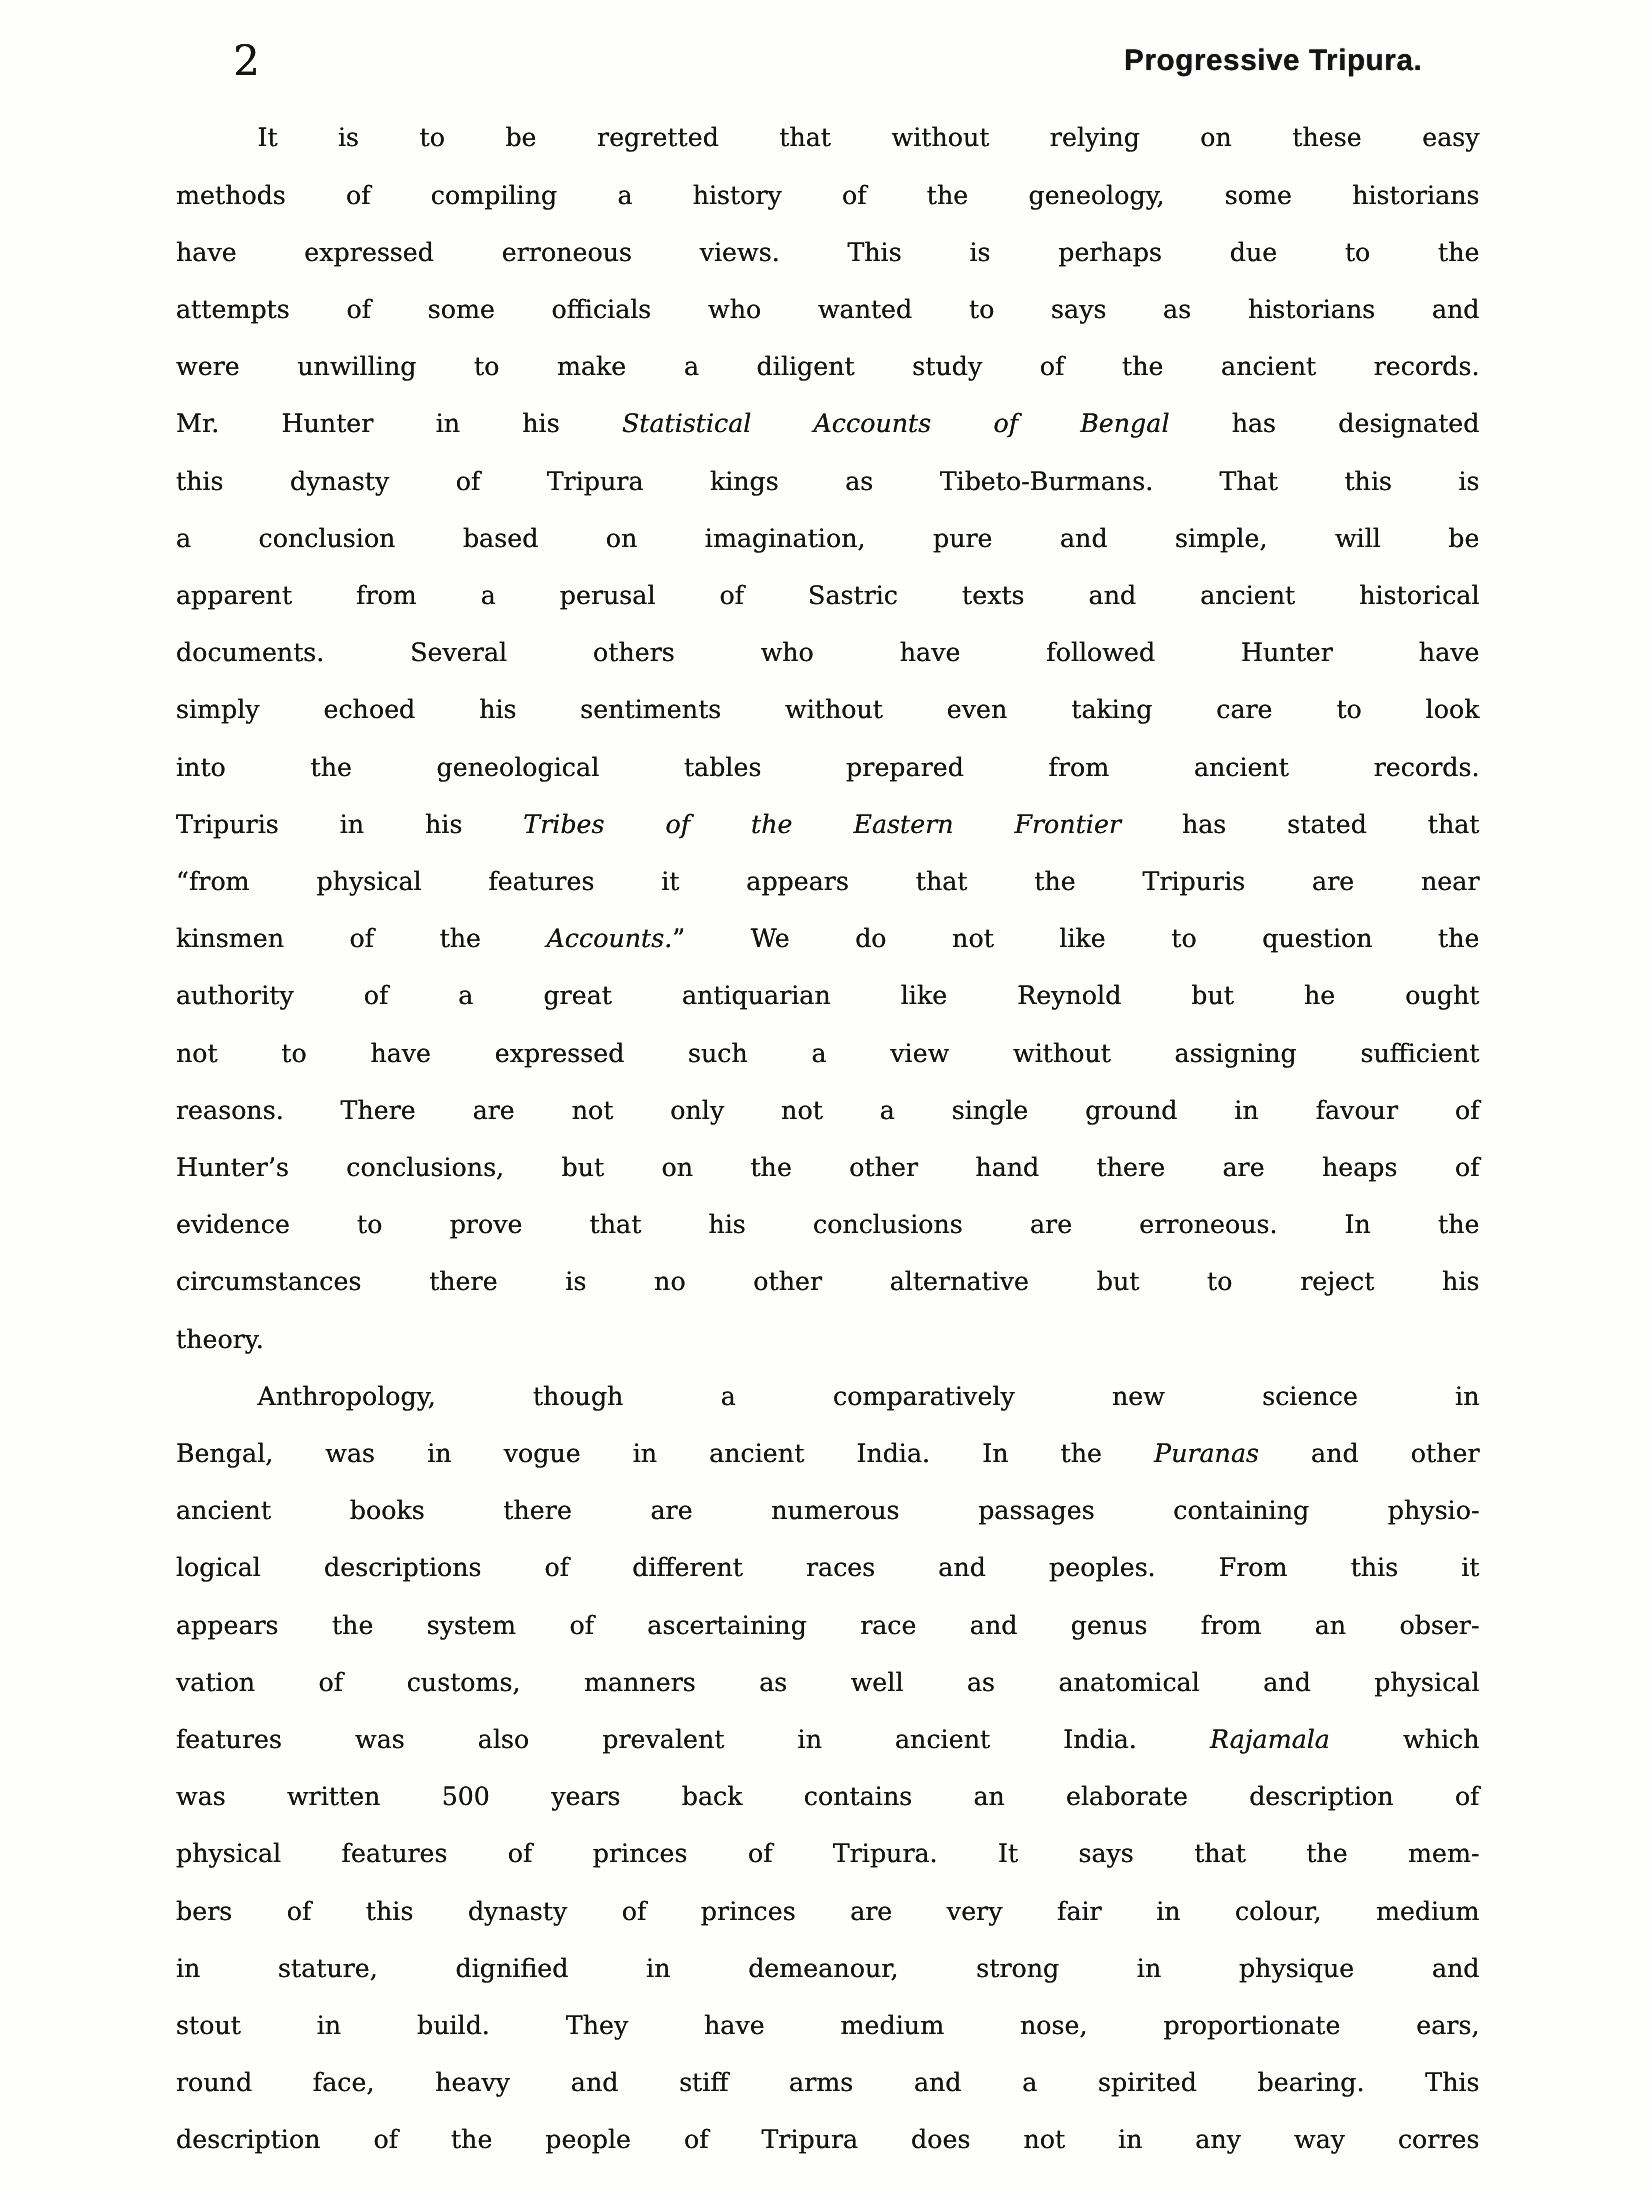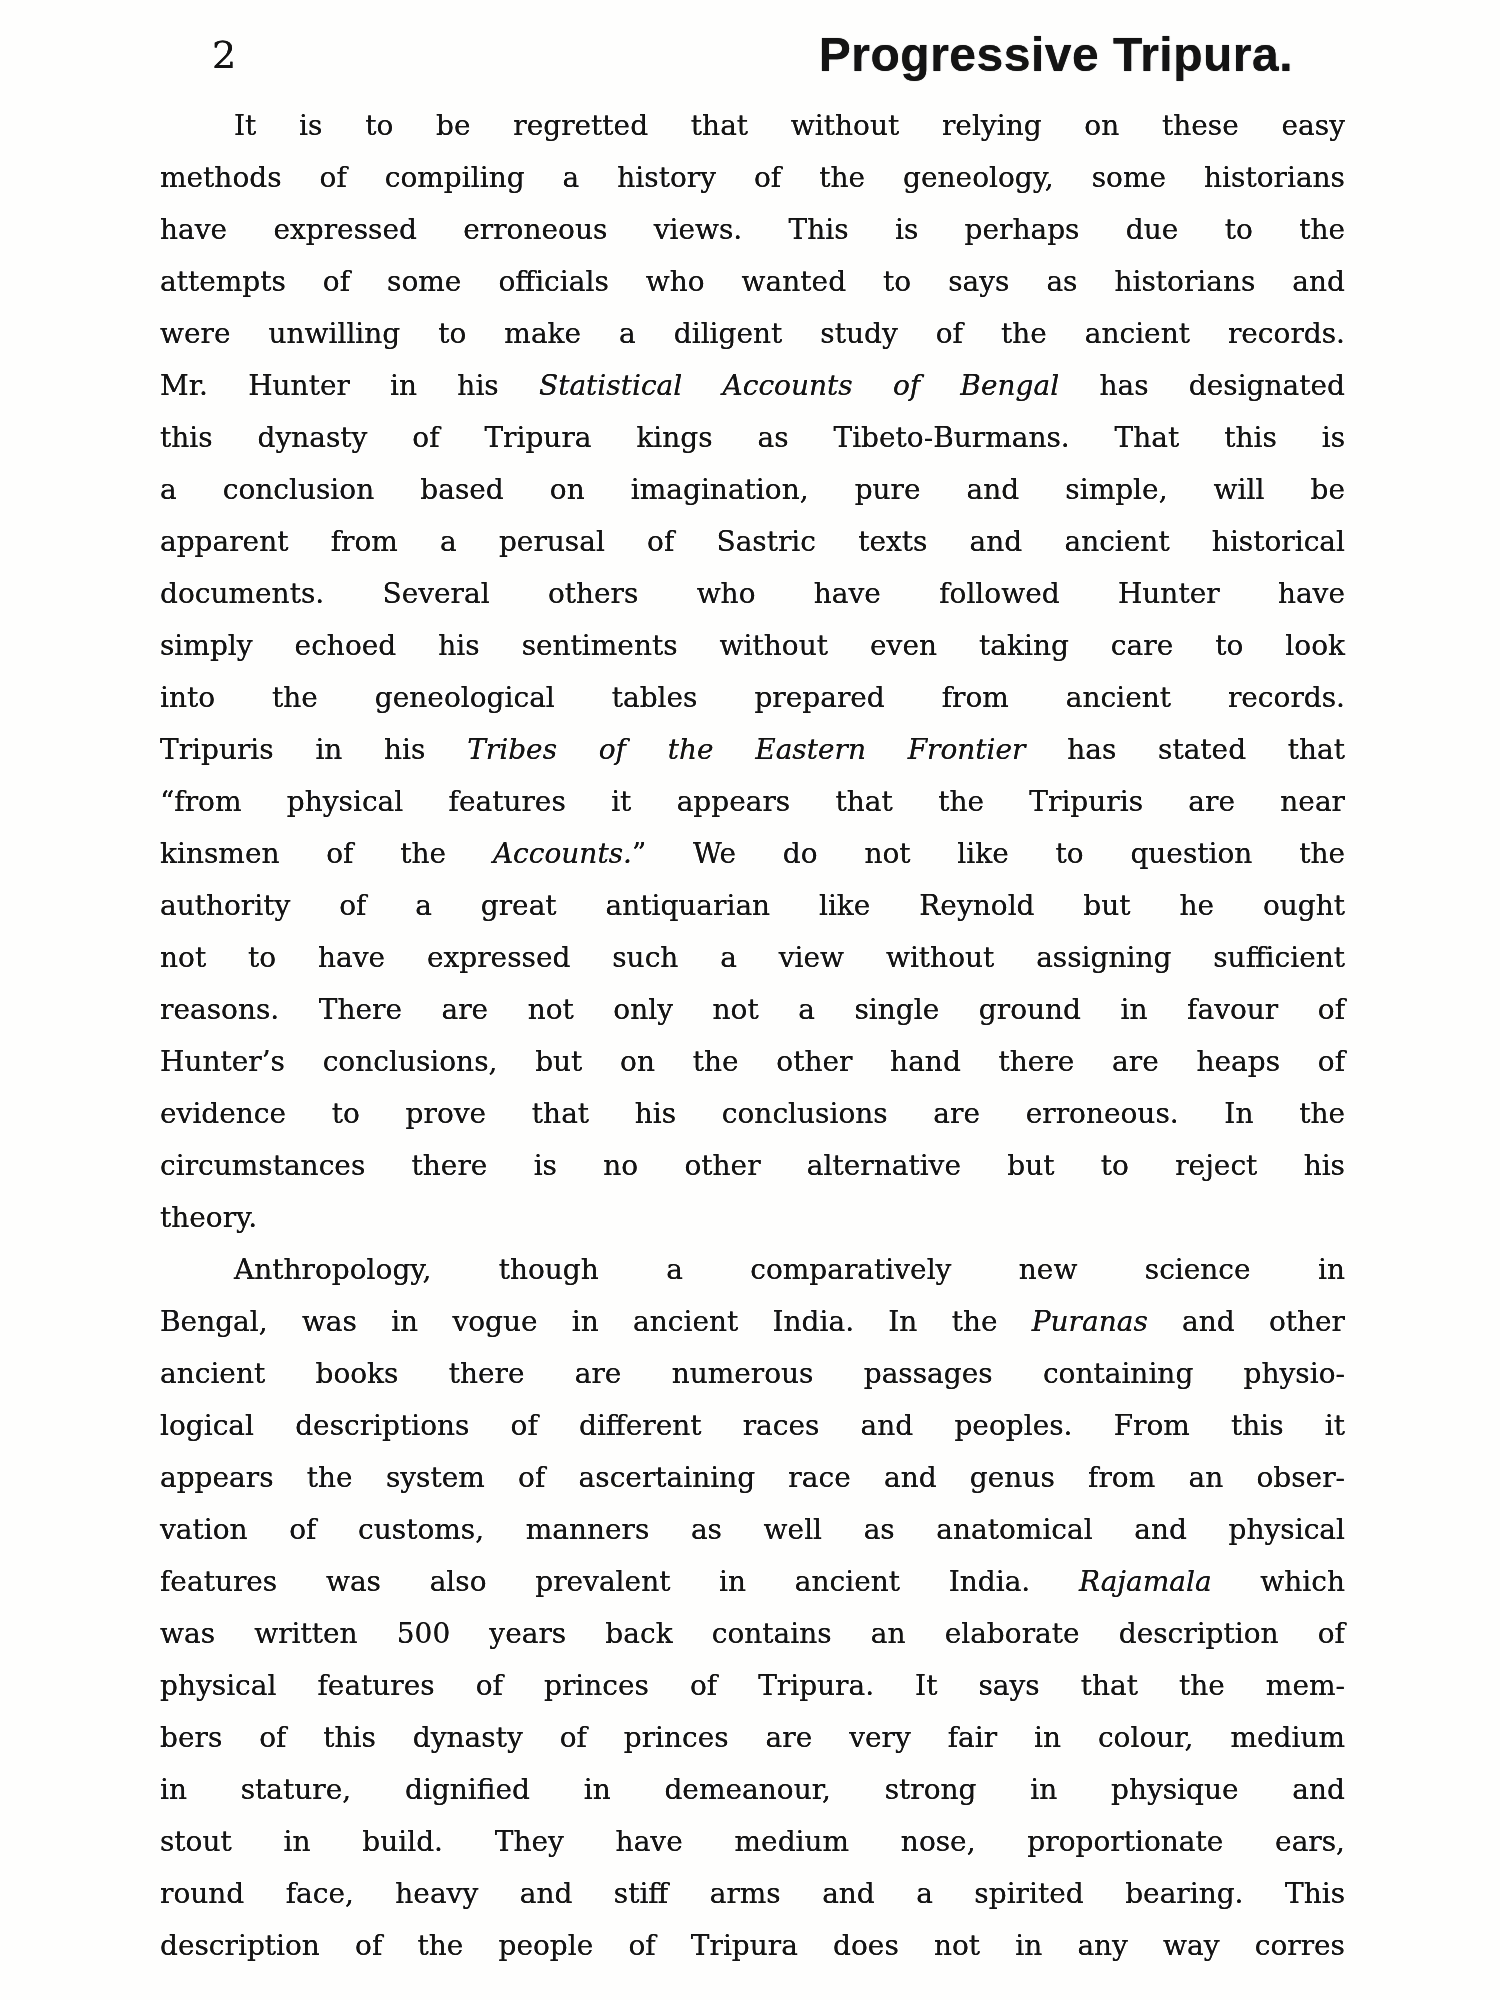--- a/index.html
+++ b/index.html
@@ -28,33 +28,33 @@
   .page-number {
     font-family: "DejaVu Serif", serif;
     font-size: 38px;
     line-height: 50px;
     padding-left: 52px;
     text-shadow: 0 0 0.5px currentColor;
   }
   .running-title {
     font-family: "Liberation Sans", sans-serif;
     font-weight: 700;
-    font-size: 48px;
+    font-size: 27px;
     line-height: 50px;
     padding-right: 52px;
     letter-spacing: 0.5px;
     text-shadow: 0 0 0.7px currentColor;
   }
   .text-block {
     position: absolute;
     top: 100px;
     left: 160px;
     width: 1185px;
     font-family: "DejaVu Serif", serif;
-    font-size: 28px;
+    font-size: 23px;
     line-height: 52px;
     text-shadow: 0 0 0.6px currentColor;
   }
   .paragraph { margin: 0; }
   .line {
     text-align: justify;
     text-align-last: justify;
     white-space: normal;
     height: 52px;
     overflow: visible;

